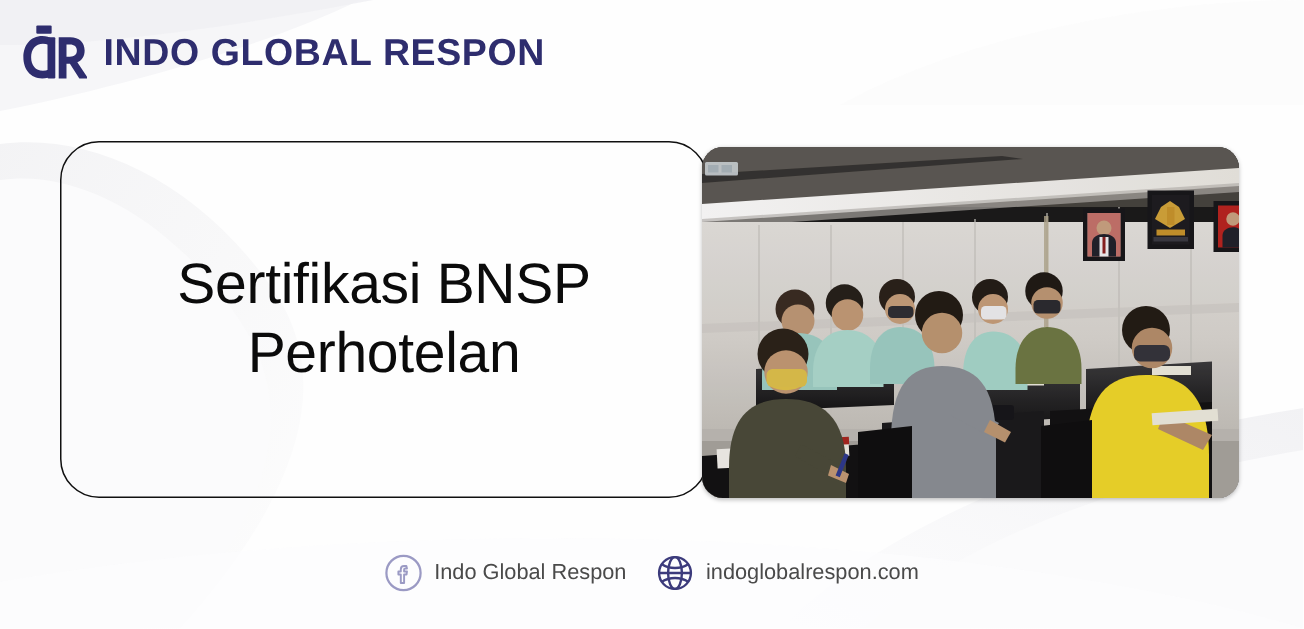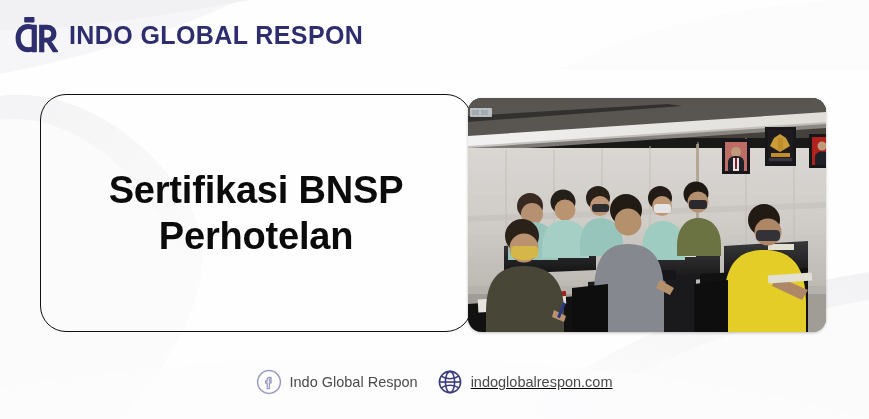--- a/index.html
+++ b/index.html
@@ -64,21 +64,21 @@
     border-radius: 26px;
     box-sizing: border-box;
     background: transparent;
     display: flex;
     align-items: center;
     justify-content: center;
     z-index: 4;
   }
   #title-text {
     font-size: 38px;
-    font-weight: bold;
+    font-weight: normal;
     color: #0b0b0b;
     text-align: center;
     line-height: 1.22;
     letter-spacing: -0.2px;
     padding: 0 26px;
     white-space: pre-line;
   }
 
   
   #photo-frame {
@@ -106,21 +106,21 @@
     align-items: center;
     justify-content: center;
     gap: 0px;
     z-index: 5;
   }
   .foot-item {
     display: flex;
     align-items: center;
     gap: 7px;
   }
-  .foot-item + .foot-item { margin-left: 18px; text-decoration: underline; }
+  .foot-item + .foot-item { margin-left: 18px; }
   .foot-label {
     font-size: 14.5px;
     color: #4a4a4a;
     white-space: nowrap;
     line-height: 1;
   }
   .foot-icon { display: block; }
 </style>
 </head>
 <body>

